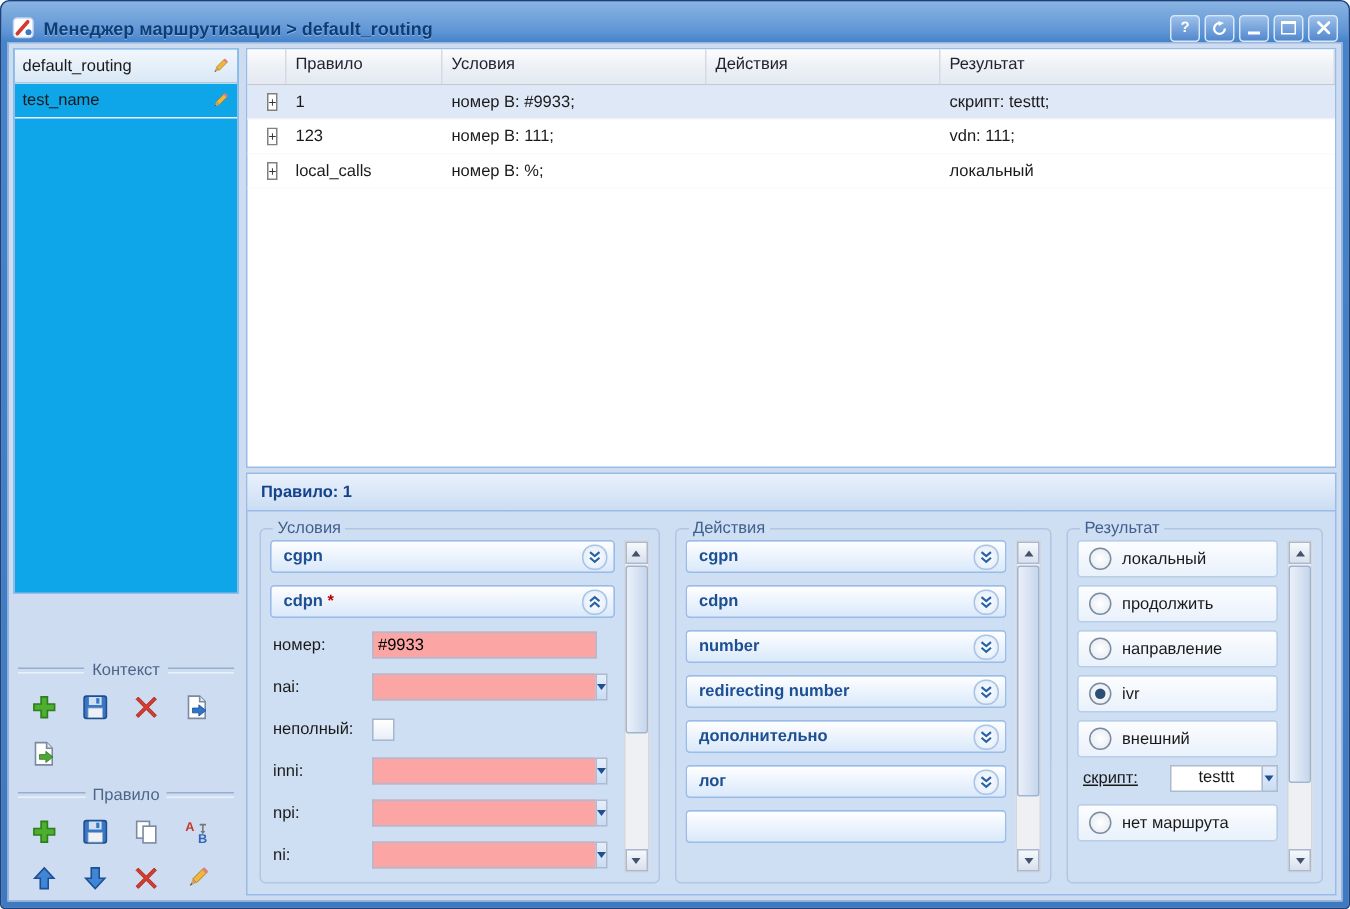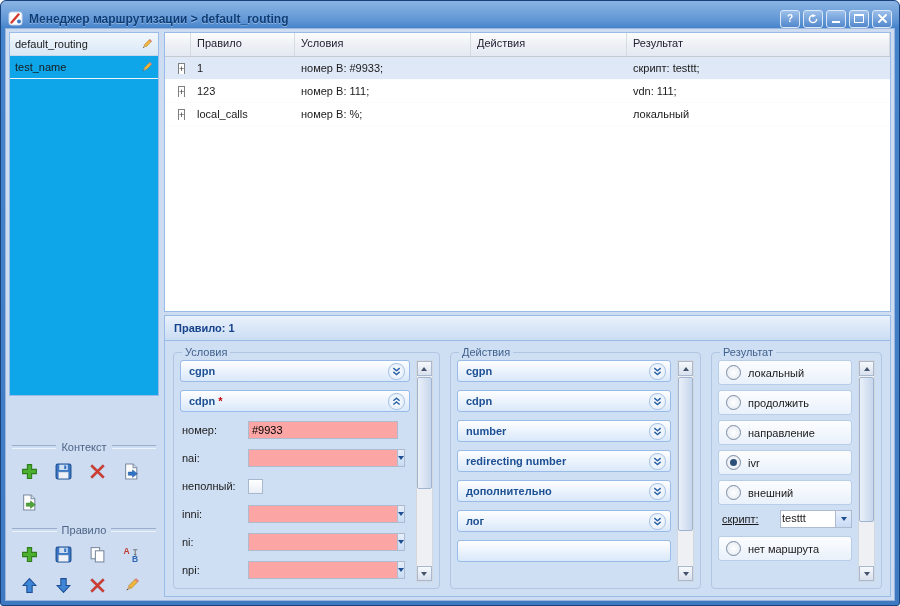--- a/index.html
+++ b/index.html
@@ -71,21 +71,21 @@
   
   .opt{height:25px;border:1px solid #b7cde8;border-radius:3px;cursor:pointer;
     background:linear-gradient(#fcfdff,#e9f1fb);display:flex;align-items:center;gap:7px;padding:0 7px;margin-bottom:5px;box-sizing:border-box;}
   .radio{width:13px;height:13px;border-radius:50%;border:1px solid #7a8ba0;cursor:pointer;
     background:radial-gradient(#fff,#e2e8f0);position:relative;flex:none;}
   .radio.sel::after{content:"";position:absolute;inset:3px;border-radius:50%;background:#2b4f77;}
   .script-row{display:flex;align-items:center;margin:3px 0 8px 4px;gap:6px;}
   .script-row .flabel{width:52px;text-decoration:underline;}
   .combo-sm{display:flex;width:72px;}
   .combo-sm .cv{flex:1;height:18px;border:1px solid #aebacd;border-right:none;background:#fff;
-    padding:1px 1px 0;box-sizing:border-box;}
+    padding:1px 18px 0;box-sizing:border-box;}
   
   .vscroll{width:17px;display:flex;flex-direction:column;background:#eef0f4;border:1px solid #d3d7de;box-sizing:border-box;}
   .sb-btn{height:15px;background:linear-gradient(#f6f9fc,#d9e1ee);border:1px solid #aab8cf;cursor:pointer;
     display:flex;align-items:center;justify-content:center;box-sizing:border-box;}
   .tu{width:0;height:0;border-left:3px solid transparent;border-right:3px solid transparent;border-bottom:4px solid #44536b;}
   .td{width:0;height:0;border-left:3px solid transparent;border-right:3px solid transparent;border-top:4px solid #44536b;}
   .sb-track{flex:1;position:relative;}
   .sb-thumb{position:absolute;left:0;right:0;background:linear-gradient(90deg,#eaf0f9,#c7d6ec);
     border:1px solid #9fb4d0;border-radius:2px;cursor:pointer;}
 </style>
@@ -375,30 +375,30 @@
                 <div class="frow">
                   <span class="flabel">inni:</span>
                   <span class="combo">
                       <input class="txt" style="">
                       <span class="combo-trigger">
                         <span class="tri-down"></span>
                       </span>
                     </span>
                 </div>
                 <div class="frow">
-                  <span class="flabel">ni:</span>
+                  <span class="flabel">npi:</span>
                   <span class="combo">
                       <input class="txt" style="">
                       <span class="combo-trigger">
                         <span class="tri-down"></span>
                       </span>
                     </span>
                 </div>
                 <div class="frow">
-                  <span class="flabel">npi:</span>
+                  <span class="flabel">ni:</span>
                   <span class="combo">
                       <input class="txt" style="">
                       <span class="combo-trigger">
                         <span class="tri-down"></span>
                       </span>
                     </span>
                 </div>
               </div>
               <div class="vscroll">
                 <div class="sb-btn">

